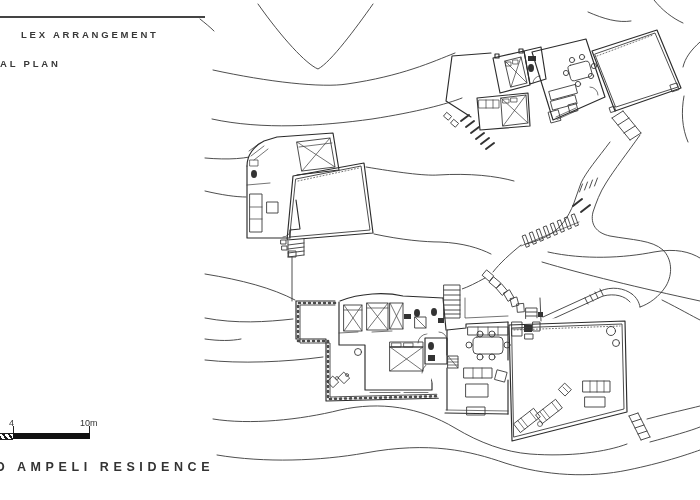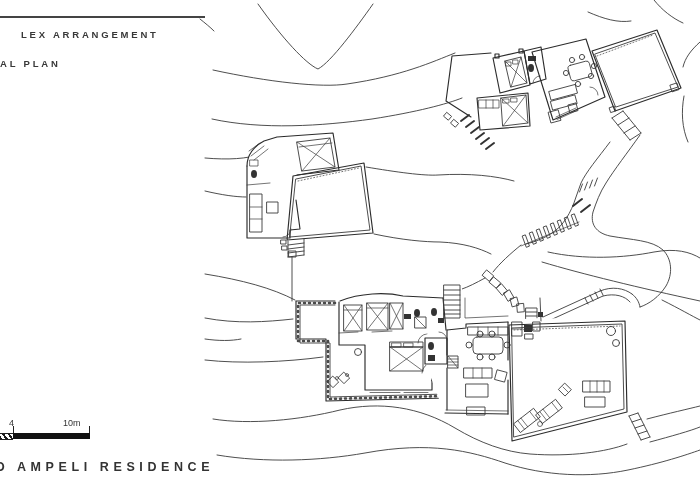--- a/index.html
+++ b/index.html
@@ -19,21 +19,21 @@
   #plan .bar{stroke-width:2;stroke:#333;}
   
   .titleblock{position:absolute;left:0;top:0;width:210px;}
   .rule{position:absolute;left:0;top:16px;width:205px;height:1.5px;background:#444;}
   .t1{position:absolute;left:2px;top:29px;font-size:9.5px;font-weight:700;letter-spacing:2.8px;color:var(--txt);white-space:nowrap;margin-left:19px;}
   .t2{position:absolute;left:0px;top:46px;font-size:9.5px;font-weight:700;letter-spacing:2.8px;color:var(--txt);white-space:nowrap;margin-top:12px;}
   .footer{position:absolute;left:-5px;top:460px;font-size:12.5px;font-weight:700;letter-spacing:4.6px;color:#333;white-space:nowrap;}
   
   .scale{position:absolute;left:0;top:418px;width:120px;height:22px;}
   .s-4{position:absolute;left:9px;top:0;font-size:9px;color:#333;}
-  .s-10{position:absolute;left:63px;top:0;font-size:9px;color:#333;}
+  .s-10{position:absolute;left:80px;top:0;font-size:9px;color:#333;}
   .tickv{position:absolute;top:8px;width:1px;height:8px;background:#222;}
   .tk1{left:13px;} .tk2{left:89px;}
   .seg-hatch{position:absolute;left:0;top:15px;width:13px;height:5px;border-top:1px solid #222;border-bottom:1px solid #222;
      background:repeating-linear-gradient(55deg,#1b1b1b 0 2px,#fff 2px 4.5px);}
   .seg-solid{position:absolute;left:13px;top:14.5px;width:77px;height:6px;background:#111;}
 </style>
 </head>
 <body>
 
 <div id="canvas">

